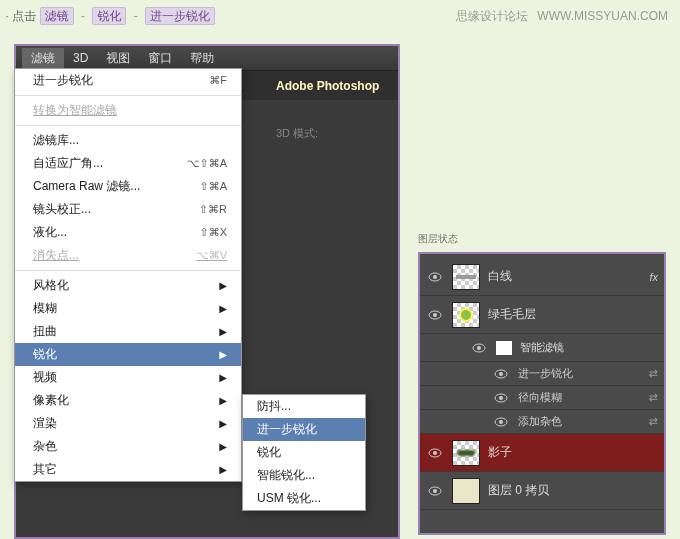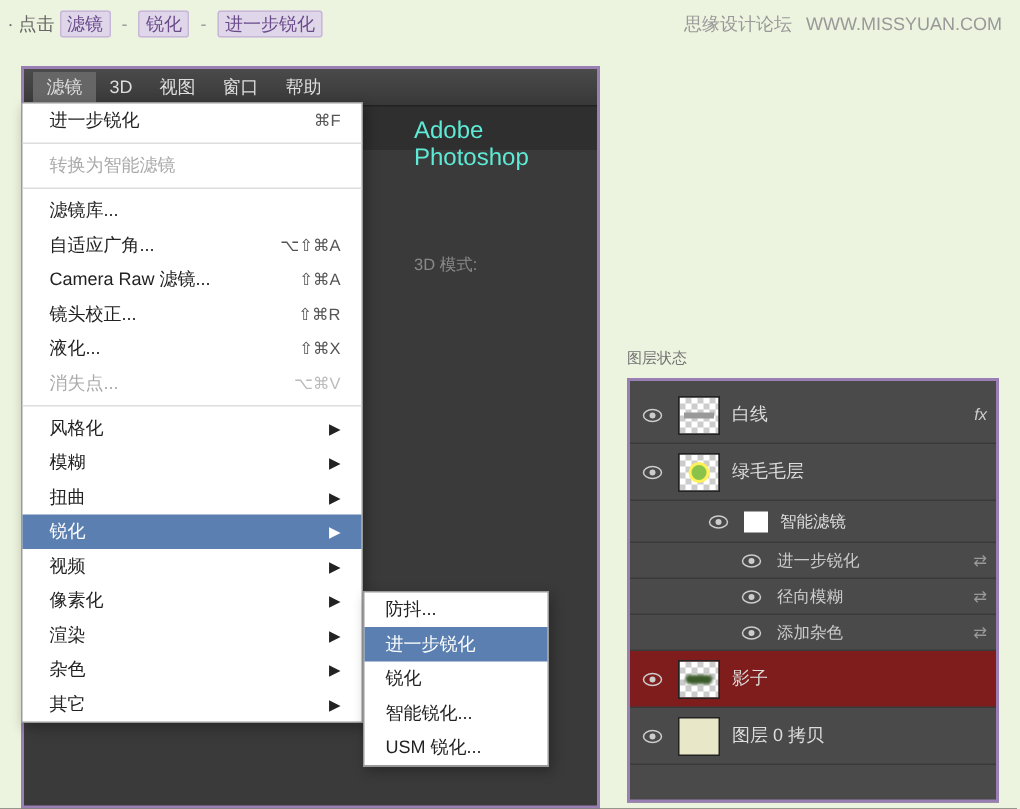--- a/index.html
+++ b/index.html
@@ -10,26 +10,26 @@
 .instruction .sep { color: #999; margin: 0 4px; }
 .watermark { position: absolute; top: 8px; right: 12px; font-size: 12px; color: #999; }
 .watermark .wm1 { margin-right: 6px; }
 
 .ps-window { position: absolute; left: 14px; top: 44px; width: 386px; height: 495px; background: #3a3a3a; border: 2px solid #9a7fb5; }
 .menubar { background: linear-gradient(#4a4a4a,#383838); height: 24px; display: flex; align-items: center; padding: 0 6px; color: #ddd; font-size: 12px; }
 .menubar .mi { padding: 2px 9px; cursor: pointer; }
 .menubar .mi.active { background: #666; }
 .toolbar2 { background: #2f2f2f; height: 30px; display: flex; align-items: center; padding: 0 8px; color: #999; font-size: 11px; border-top: 1px solid #222; }
 .toolbar2 .spacer { flex: 1; }
-.ps-title { position: absolute; left: 260px; top: 33px; color: #5eead4; font-size: 16px; }
-.tlabel { position: absolute; left: 260px; top: 80px; color: #888; font-size: 11px; margin-top: 43px; }
+.ps-title { position: absolute; left: 260px; top: 33px; color: #fef9c3; font-size: 12px; font-weight: bold; }
+.tlabel { position: absolute; left: 260px; top: 80px; color: #888; font-size: 11px; }
 
 .dropdown { position: absolute; left: 14px; top: 68px; width: 228px; background: #fff; border: 1px solid #999; box-shadow: 2px 3px 8px rgba(0,0,0,0.3); font-size: 12px; }
 .dd-item { display: flex; justify-content: space-between; align-items: center; padding: 3px 14px 3px 18px; color: #222; cursor: pointer; }
-.dd-item.disabled { color: #aaa; }
+.dd-item.disabled { color: #aaa; text-decoration: underline; }
 .dd-item .sc { color: #555; font-size: 11px; }
 .dd-item.disabled .sc { color: #bbb; }
 .dd-item.highlighted { background: #5a7fb0; color: #fff; }
 .dd-item .arrow { font-size: 10px; }
 .dd-sep { height: 1px; background: #ddd; margin: 3px 0; }
 
 .submenu { position: absolute; left: 242px; top: 394px; width: 124px; background: #fff; border: 1px solid #999; box-shadow: 2px 3px 8px rgba(0,0,0,0.3); font-size: 12px; }
 .submenu .dd-item { padding: 3px 14px; }
 
 .layer-title { position: absolute; left: 418px; top: 232px; font-size: 10px; color: #737373; }

